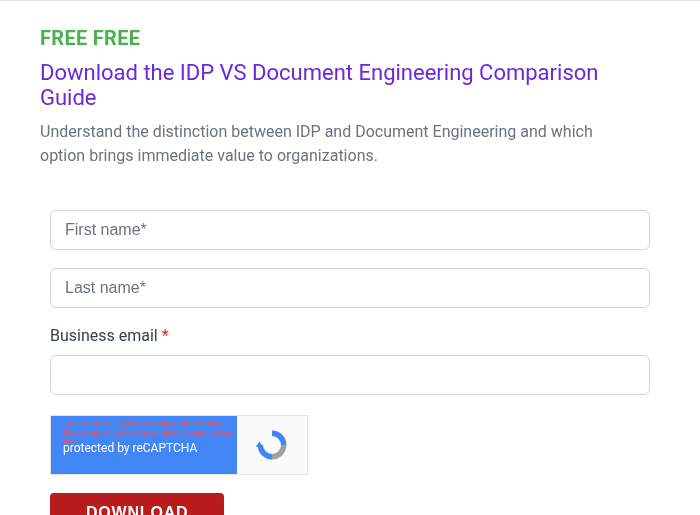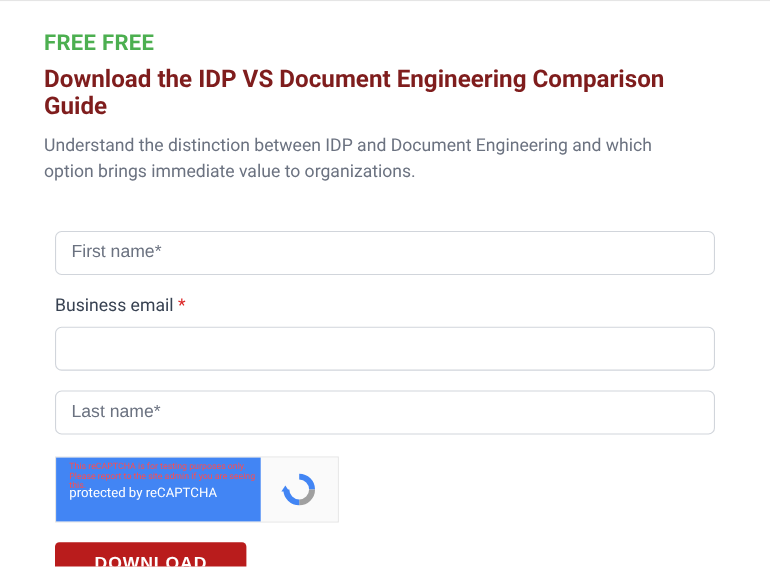--- a/index.html
+++ b/index.html
@@ -12,23 +12,23 @@
       padding: 25px 40px;
     }
     .eyebrow {
       color: #4caf50;
       font-size: 20px;
       font-weight: 700;
       margin-bottom: 10px;
       letter-spacing: 0.3px;
     }
     .heading {
-      color: #7f1d1d;
+      color: #6d28d9;
       font-size: 22px;
-      font-weight: 700;
+      font-weight: 400;
       margin-bottom: 10px;
     }
     .subheading {
       color: #6b7280;
       font-size: 16px;
       line-height: 1.5;
       margin-bottom: 42px;
       max-width: 590px;
     }
     .form { padding-left: 10px; padding-right: 10px; }
@@ -119,29 +119,29 @@
 <h1 class="heading">Download the IDP VS Document Engineering Comparison Guide</h1>
 <p class="subheading">Understand the distinction between IDP and Document Engineering and which option brings immediate value to organizations.</p>
 
 <div class="form">
 
   <div class="input-wrapper">
     <input type="text" class="text-input" placeholder="First name*" style="">
   </div>
 
   <div class="input-wrapper">
+    <input type="text" class="text-input" placeholder="Last name*" style="">
+  </div>
+
+  <div class="input-wrapper">
     <label class="field-label">
       <span>Business email</span>
       <span class="required">*</span>
     </label>
     <input type="text" class="text-input" style="">
-  </div>
-
-  <div class="input-wrapper">
-    <input type="text" class="text-input" placeholder="Last name*" style="">
   </div>
 
   <div class="recaptcha">
     <div class="recaptcha-left">
       <div class="recaptcha-warn">This reCAPTCHA is for testing purposes only. Please report to the site admin if you are seeing this.</div>
       <div class="recaptcha-title">protected by reCAPTCHA</div>
     </div>
     <div class="recaptcha-right">
       <svg class="recaptcha-icon" viewBox="0 0 40 40">
         <path d="M20 4 A16 16 0 0 1 36 20 L30 20 A10 10 0 0 0 20 10 Z" fill="#4285f4"></path>

